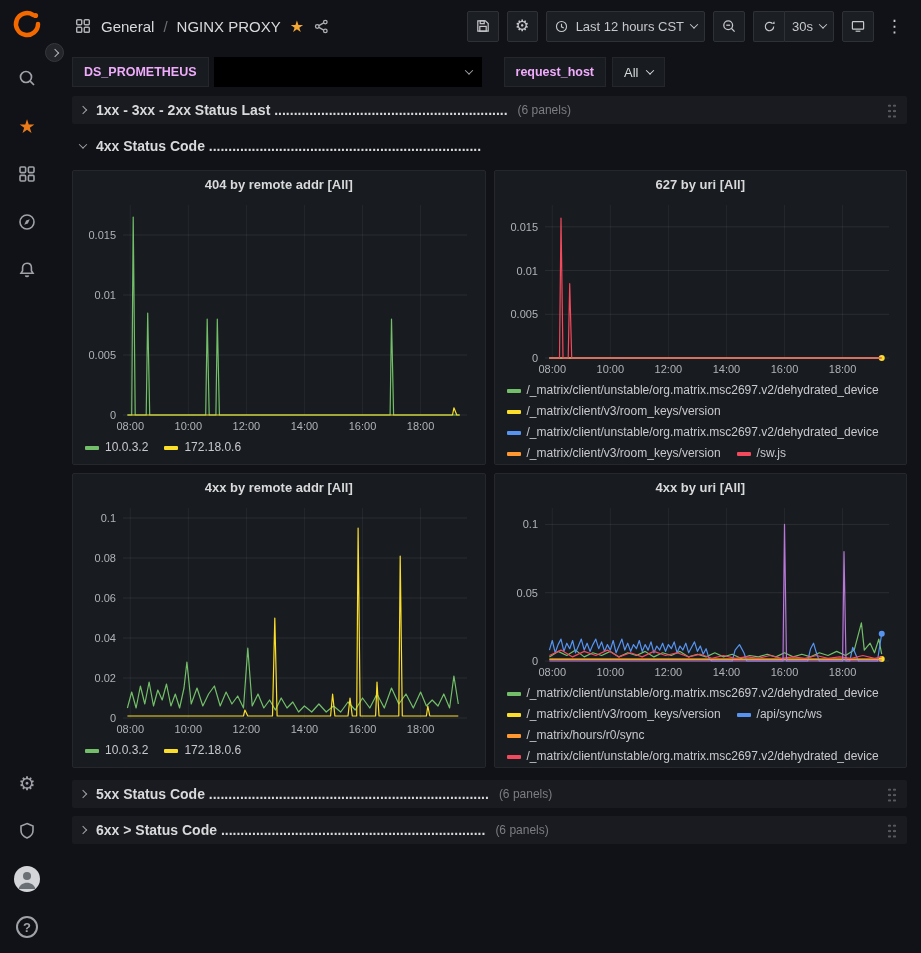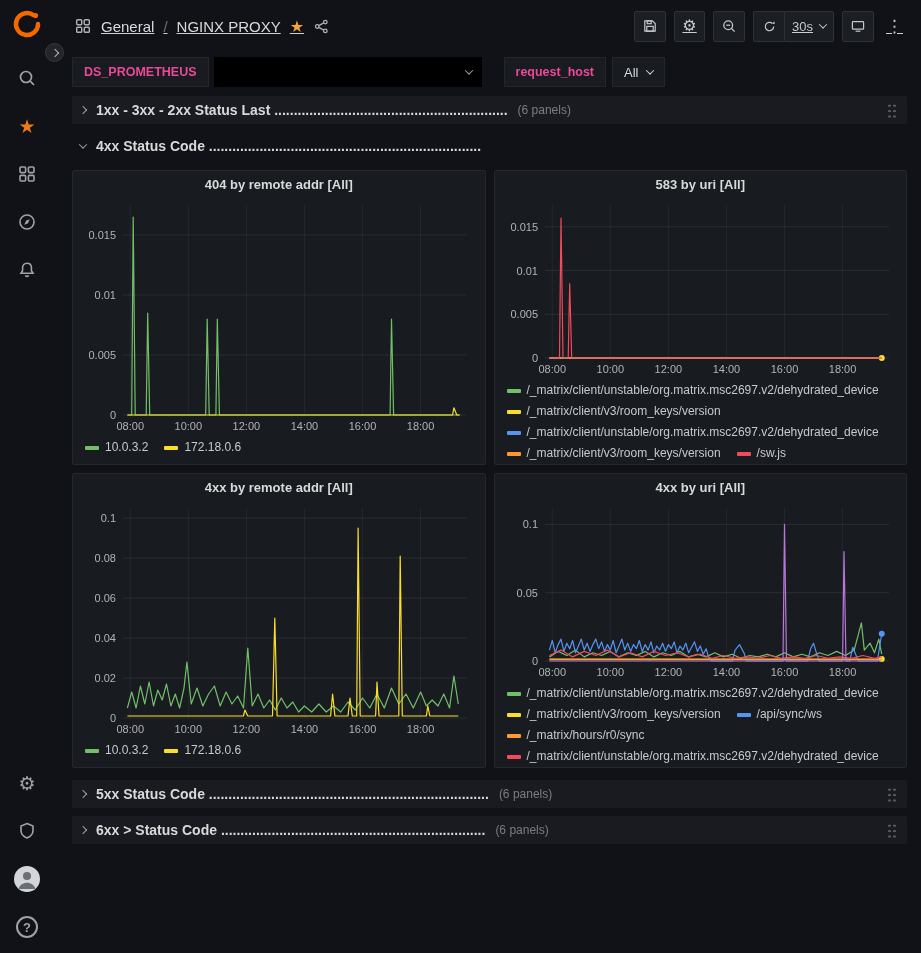--- a/index.html
+++ b/index.html
@@ -29,40 +29,40 @@
     display:flex; align-items:center; justify-content:center; cursor:pointer; padding:0; }
 
   
   .chev { display:inline-block; width:6px; height:6px;
     border-right:1.6px solid currentColor; border-bottom:1.6px solid currentColor; }
   .chev.down  { transform:rotate(45deg) translate(-1px,-1px); }
   .chev.right { transform:rotate(-45deg); }
 
   
   .header { position:absolute; left:54px; top:0; right:0; height:52px;
-    display:flex; align-items:center; padding:0 14px 0 20px;text-decoration:underline; }
+    display:flex; align-items:center; padding:0 14px 0 20px; }
   .crumb { display:flex; align-items:center; gap:9px; font-size:15px; color:#d8d9da; }
   .crumb .sep { color:#6e7076; }
   .crumb .star-fav { color:#f2a735; font-size:16px; cursor:pointer; }
   .crumb .icon-btn { cursor:pointer; color:#aeb0b6; display:flex; }
   .actions { margin-left:auto; display:flex; align-items:center; gap:8px; }
   .tbtn { height:31px; min-width:31px; padding:0 7px; border:1px solid #2e3136; background:#1b1e23;
     border-radius:2px; color:#c7c8cc; font-size:13px; font-family:inherit;
     display:flex; align-items:center; justify-content:center; gap:7px; cursor:pointer; }
   .tbtn .glyph { font-size:16px; line-height:1; }
   .btn-group { display:flex; }
   .btn-group .tbtn:first-child { border-radius:2px 0 0 2px; border-right:none; }
   .btn-group .tbtn:last-child  { border-radius:0 2px 2px 0; }
   .kebab-btn { border:none; background:none; color:#c7c8cc; font-size:17px; padding:0 4px; cursor:pointer; }
 
   
   .varbar { position:absolute; left:54px; top:52px; right:0; height:40px;
     display:flex; align-items:center; padding-left:18px; }
   .var-label { height:30px; display:flex; align-items:center; padding:0 11px;
-    background:#181b1f; border:1px solid #24262b; color:#ec4899;
+    background:#181b1f; border:1px solid #24262b; color:#f0abfc;
     font-size:12.5px; font-weight:600; cursor:pointer; white-space:nowrap; }
   .var-redacted { width:268px; height:30px; margin-left:5px; background:#000;
     display:flex; align-items:center; justify-content:flex-end; padding-right:10px;
     color:#9fa2a8; cursor:pointer; }
   .var-select { height:30px; display:flex; align-items:center; gap:9px; padding:0 11px;
     background:#181b1f; border:1px solid #24262b; color:#d8d9da; font-size:13px; cursor:pointer; }
   .gap22 { width:22px; } .gap6 { width:6px; }
 
   
   .content { position:absolute; left:54px; top:92px; right:0; bottom:0;
@@ -193,20 +193,28 @@
   <div class="actions">
     <button class="tbtn">
       <svg viewBox="0 0 20 20" width="16" height="16" fill="none" stroke="currentColor" stroke-width="1.5">
         <path d="M3.5 3.5h9.5l3.5 3.5v9.5h-13z"></path>
           <rect x="6.5" y="3.5" width="5" height="3.6"></rect>
           <rect x="6" y="10.5" width="8" height="6"></rect>
       </svg>
     </button>
     <button class="tbtn">
       <span class="glyph">⚙</span>
+    </button>
+    <button class="tbtn">
+      <svg viewBox="0 0 20 20" width="15" height="15" fill="none" stroke="currentColor" stroke-width="1.5">
+        <circle cx="10" cy="10" r="6.7"></circle>
+          <polyline points="10,6.3 10,10.4 13,12"></polyline>
+      </svg>
+      <span>Last 12 hours CST</span>
+      <span class="chev down"></span>
     </button>
     <button class="tbtn">
       <svg viewBox="0 0 20 20" width="16" height="16" fill="none" stroke="currentColor" stroke-width="1.6">
         <circle cx="9" cy="9" r="5.5"></circle>
           <line x1="6.6" y1="9" x2="11.4" y2="9"></line>
           <line x1="13.2" y1="13.2" x2="17" y2="17"></line>
       </svg>
     </button>
     <div class="btn-group">
       <button class="tbtn">
@@ -296,21 +304,21 @@
             <span>10.0.3.2</span>
           </span>
           <span class="legend-item">
             <span class="swatch" style="background: rgb(250, 222, 42);"></span>
             <span>172.18.0.6</span>
           </span>
         </div>
     </section>
 
     <section class="panel">
-      <header class="panel-title">583 by uri [All]</header>
+      <header class="panel-title">627 by uri [All]</header>
       <div class="chart">
           <svg width="400" height="181">
             <line x1="51.257383966244724" y1="8" x2="51.257383966244724" y2="161" stroke="rgba(204,204,220,0.07)"></line>
             <text x="51.257383966244724" y="176" text-anchor="middle" fill="#b0b3b8" font-size="11">08:00</text>
             <line x1="109.31645569620252" y1="8" x2="109.31645569620252" y2="161" stroke="rgba(204,204,220,0.07)"></line>
             <text x="109.31645569620252" y="176" text-anchor="middle" fill="#b0b3b8" font-size="11">10:00</text>
             <line x1="167.37552742616032" y1="8" x2="167.37552742616032" y2="161" stroke="rgba(204,204,220,0.07)"></line>
             <text x="167.37552742616032" y="176" text-anchor="middle" fill="#b0b3b8" font-size="11">12:00</text>
             <line x1="225.4345991561181" y1="8" x2="225.4345991561181" y2="161" stroke="rgba(204,204,220,0.07)"></line>
             <text x="225.4345991561181" y="176" text-anchor="middle" fill="#b0b3b8" font-size="11">14:00</text>

